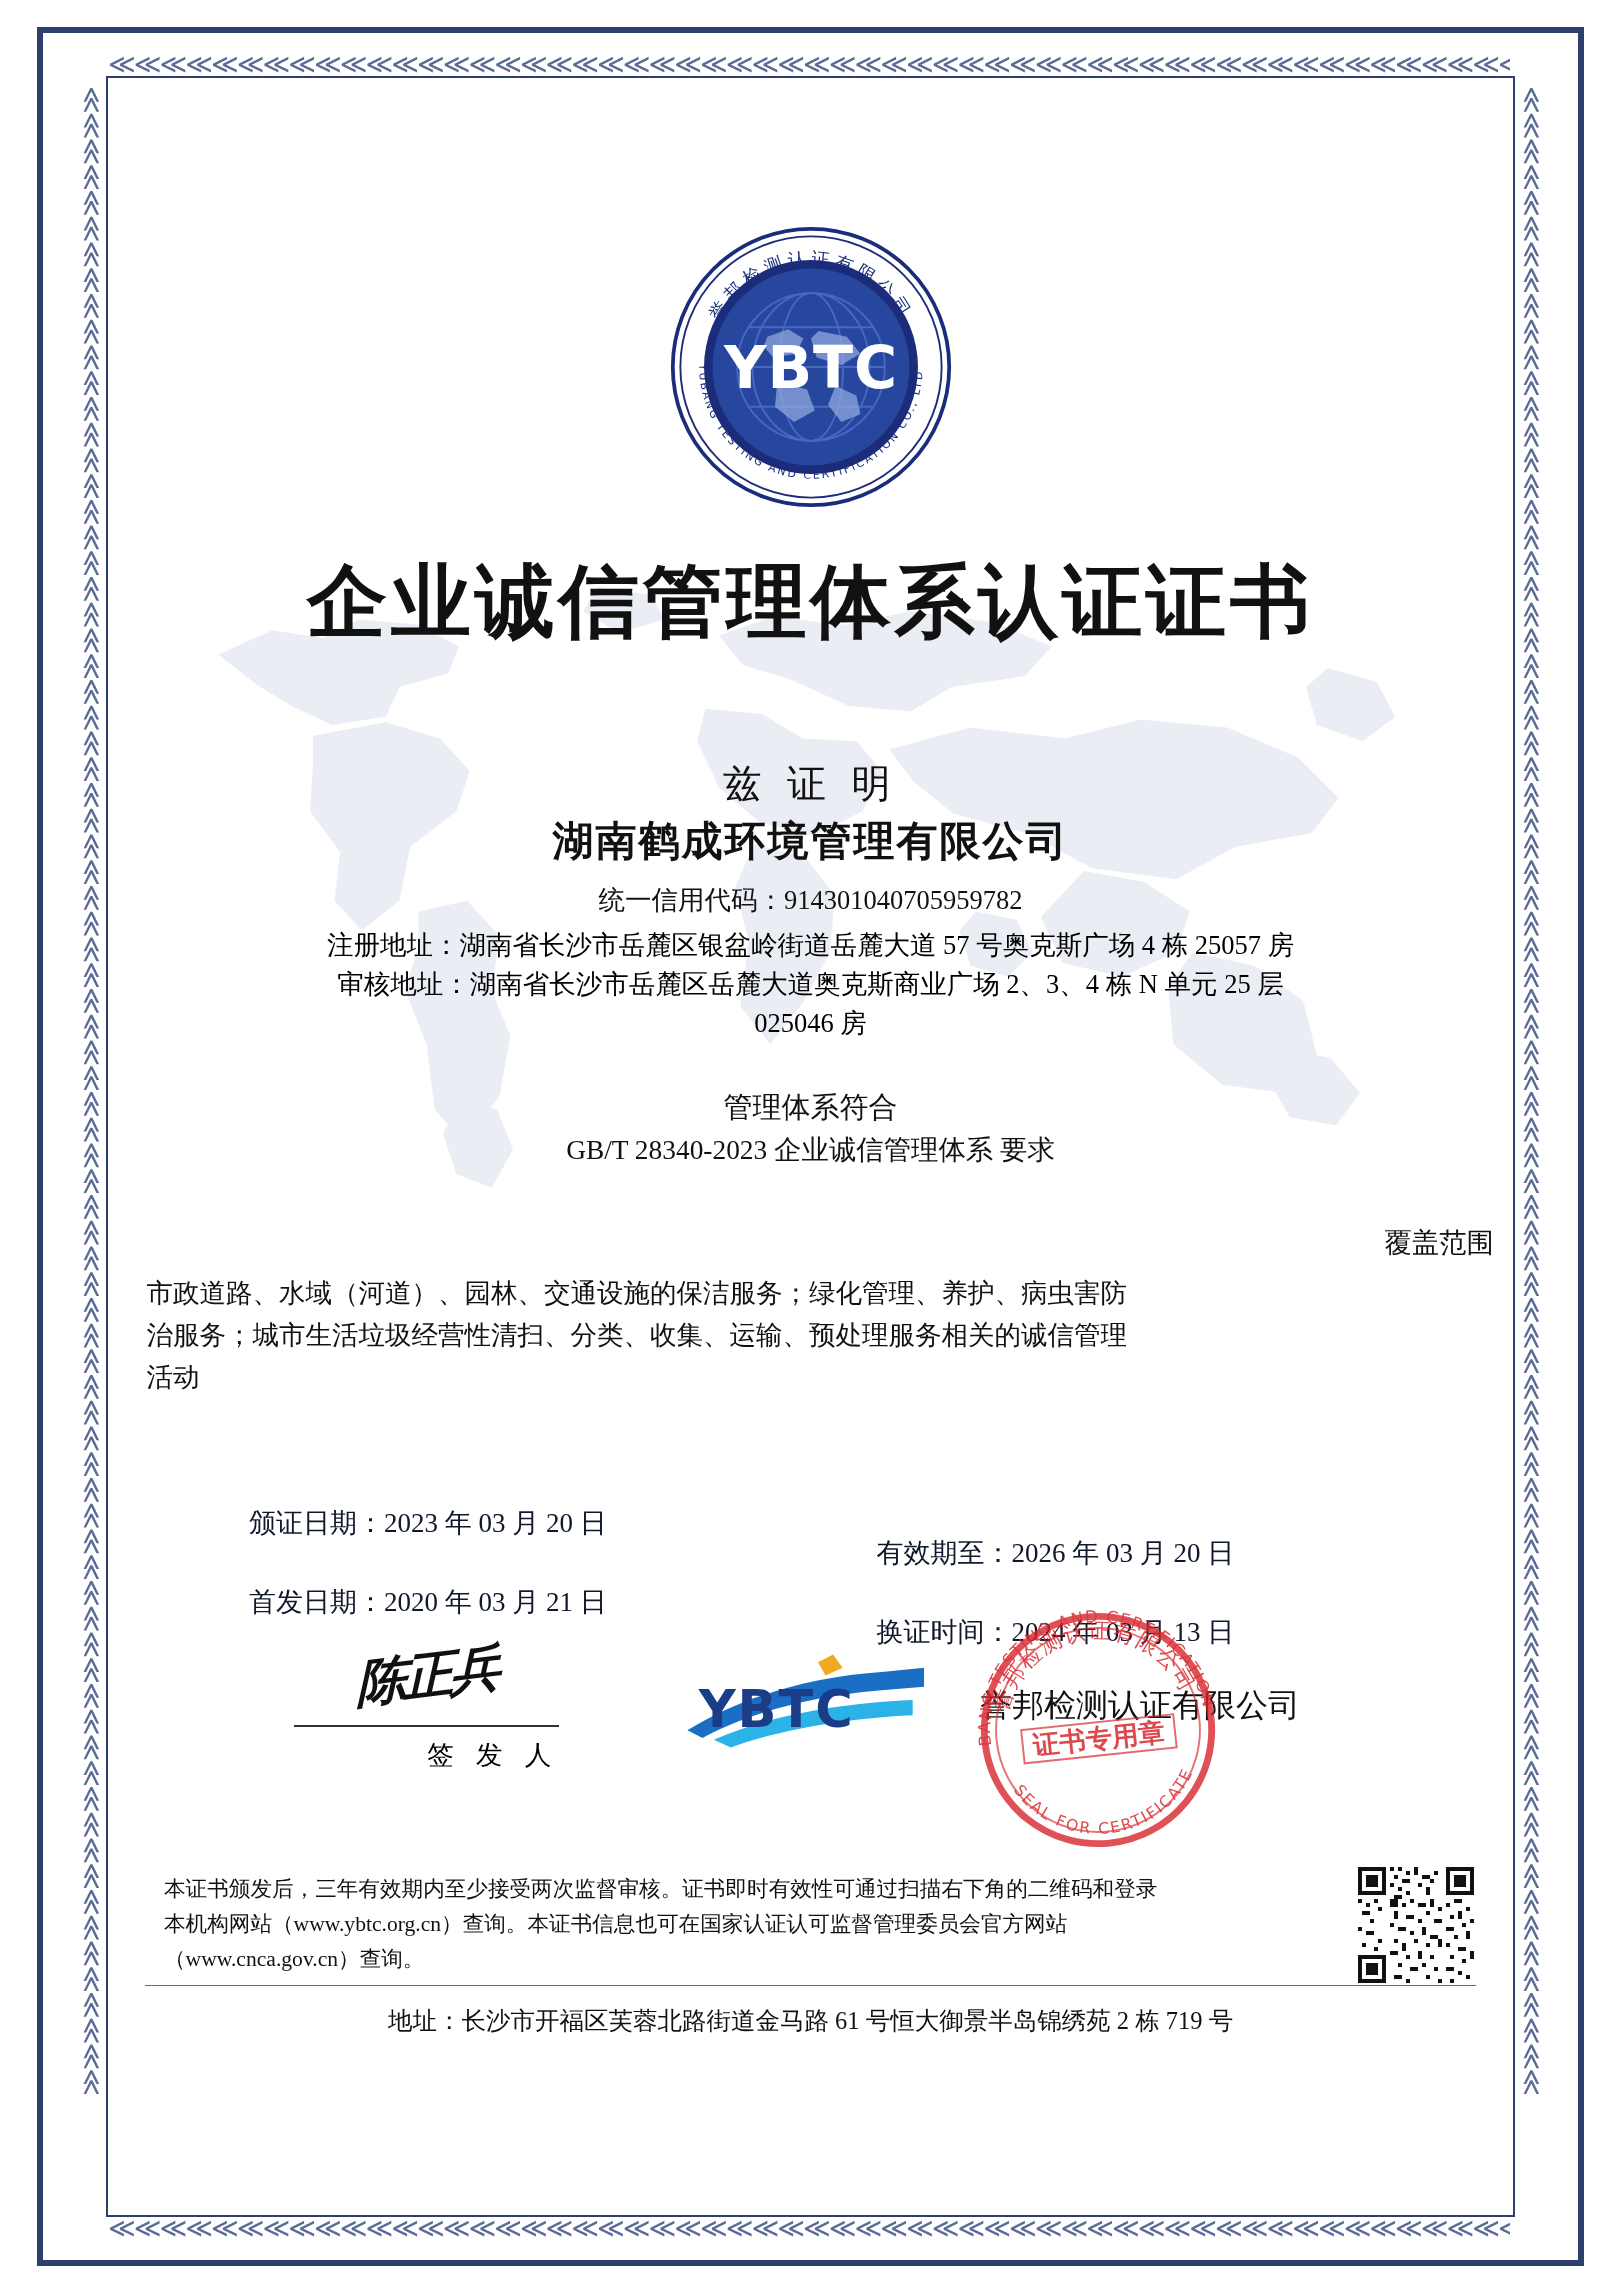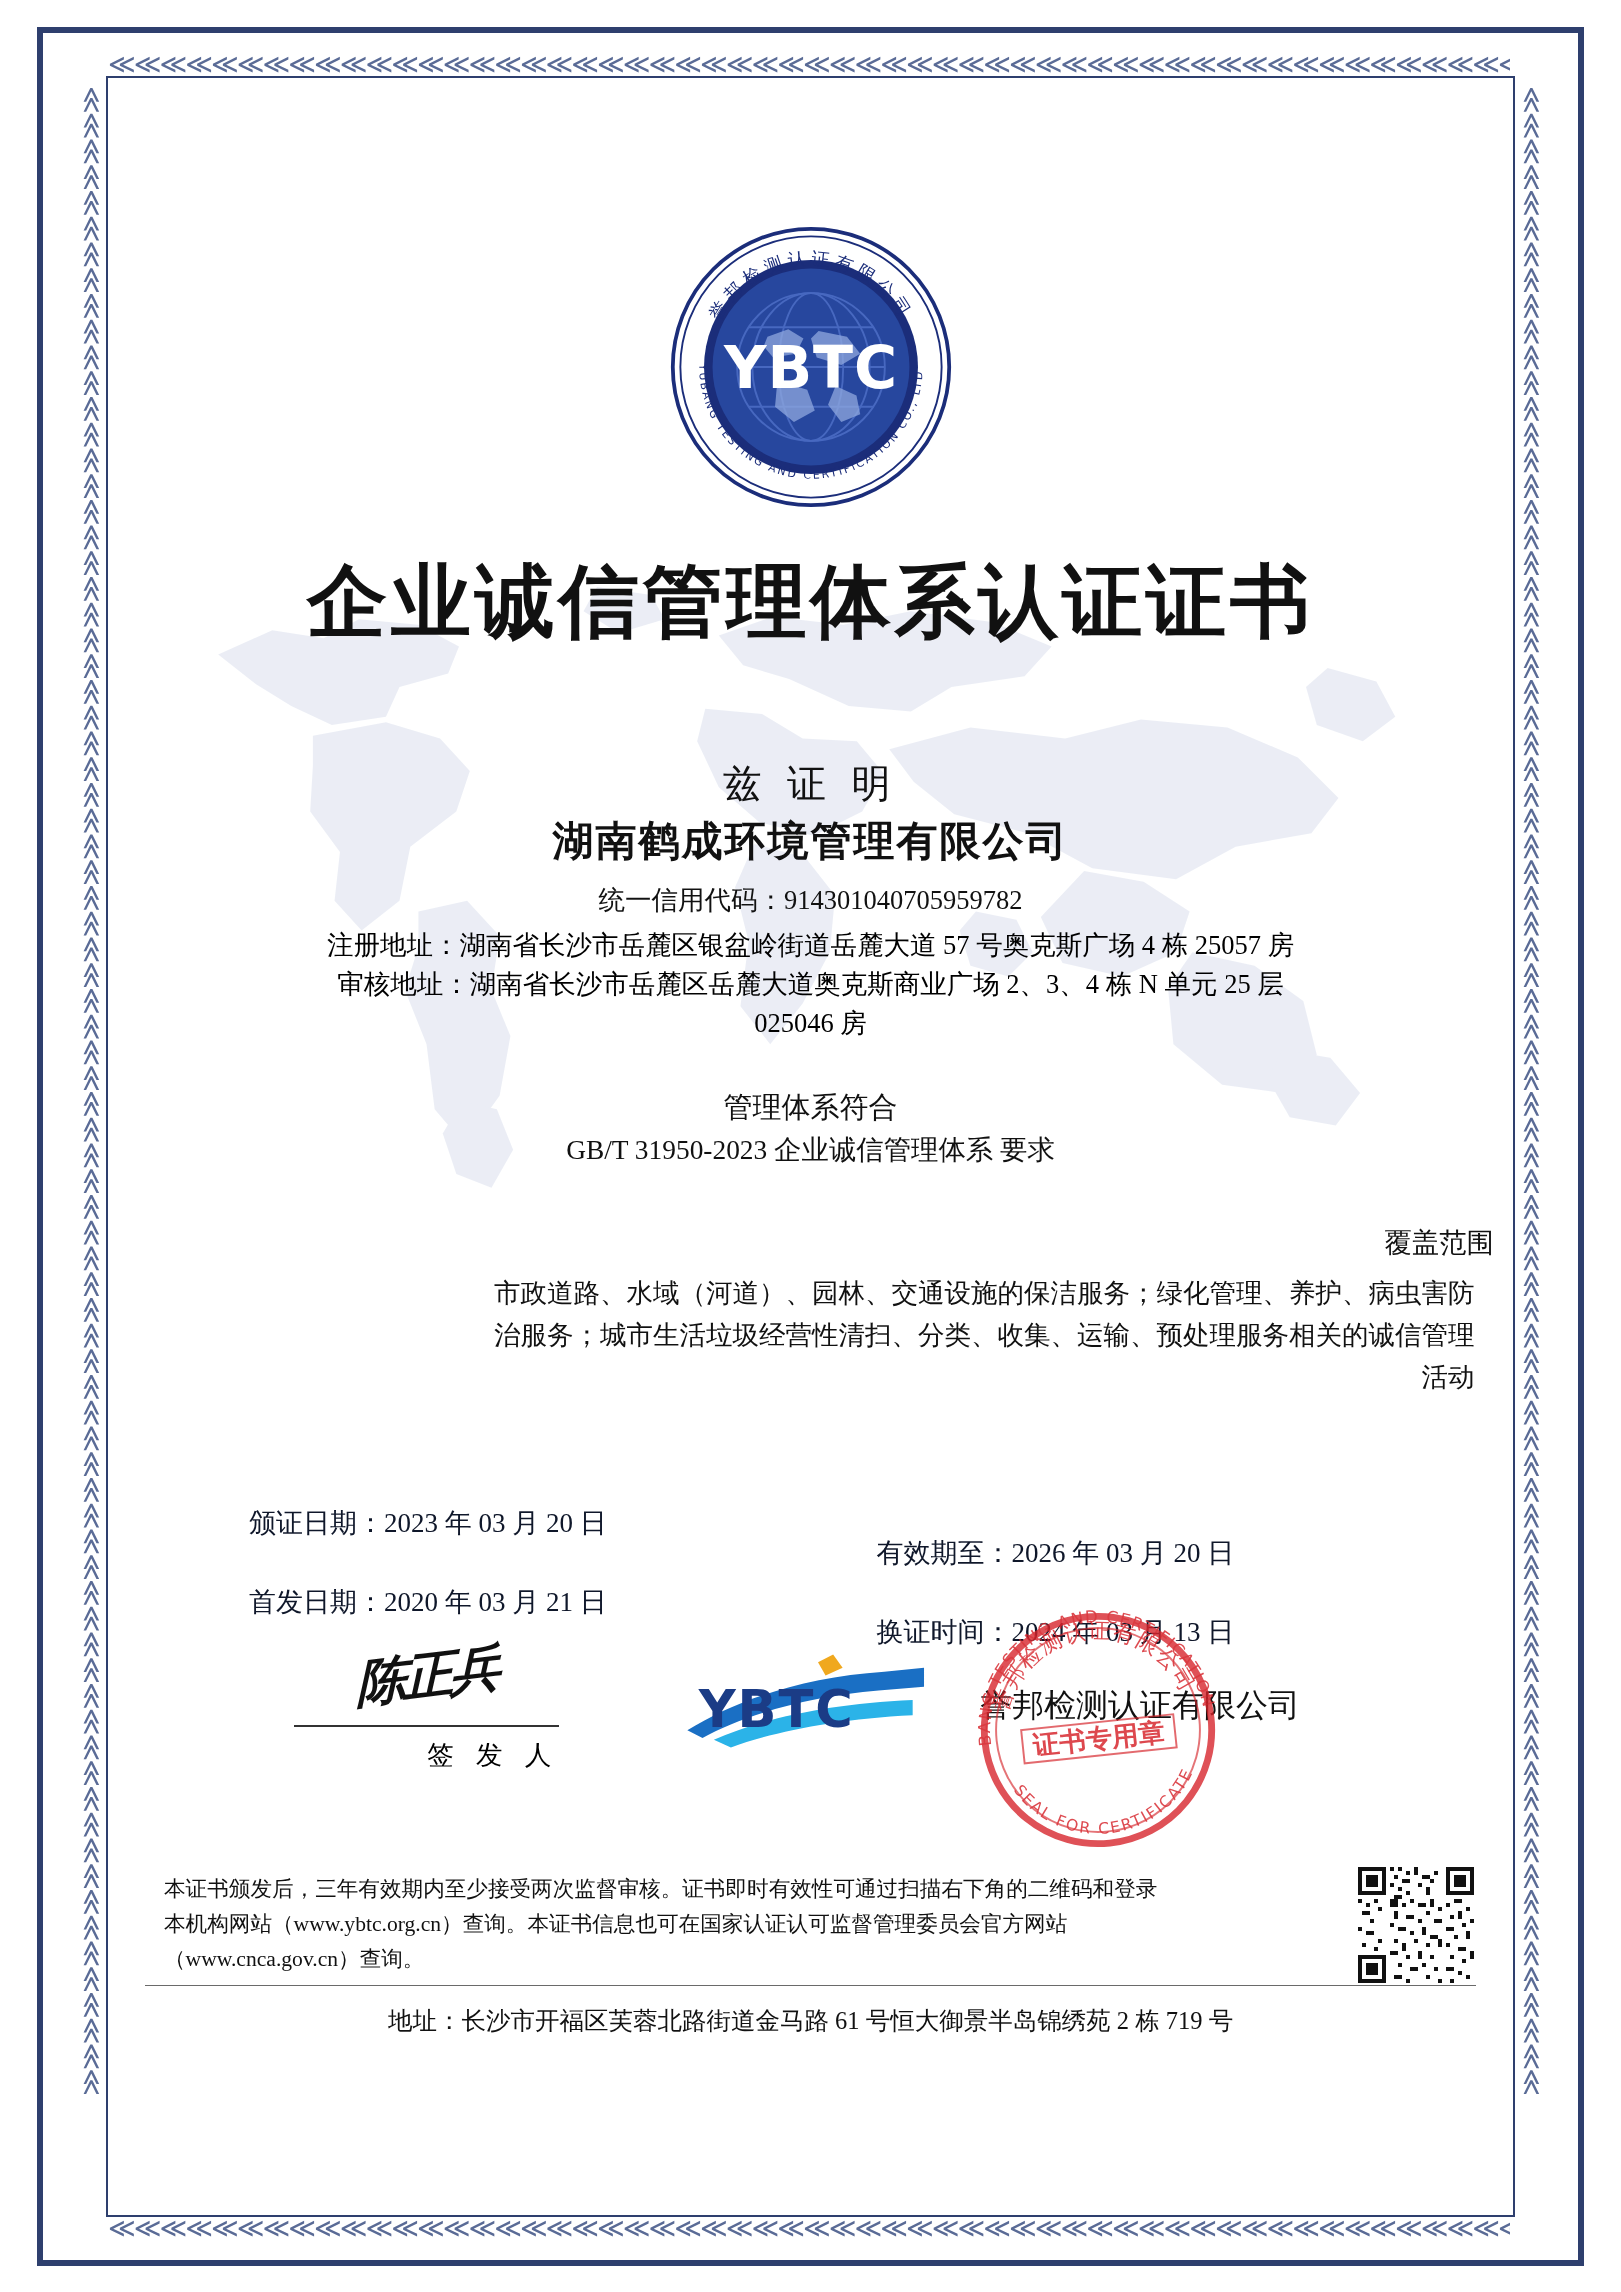--- a/index.html
+++ b/index.html
@@ -183,21 +183,21 @@
     left: 0; right: 0;
     top: 1127px;
     text-align: right;
     font-size: 27.4px;
     color: #111;
   }
   .scope-body {
     position: absolute;
     left: 19.6px; right: 19.6px;
     top: 1174px;
-    text-align: right;
+    text-align: left;
     font-size: 26.5px;
     line-height: 42px;
     color: #111;
   }
 
   
   .dates {
     position: absolute;
     left: 93px;
     right: 93px;
@@ -392,21 +392,21 @@
     <div class="company">湖南鹤成环境管理有限公司</div>
     <div class="credit-code">统一信用代码：914301040705959782</div>
 
     <div class="addr-block">
       <div>注册地址：湖南省长沙市岳麓区银盆岭街道岳麓大道 57 号奥克斯广场 4 栋 25057 房</div>
       <div>审核地址：湖南省长沙市岳麓区岳麓大道奥克斯商业广场 2、3、4 栋 N 单元 25 层</div>
       <div>025046 房</div>
     </div>
 
     <div class="sys-head">管理体系符合</div>
-    <div class="sys-std">GB/T 31950-2023 企业诚信管理体系 要求</div>
+    <div class="sys-std">GB/T 28340-2023 企业诚信管理体系 要求</div>
 
     <div class="scope-head">覆盖范围</div>
     <div class="scope-body">
       <div>市政道路、水域（河道）、园林、交通设施的保洁服务；绿化管理、养护、病虫害防</div>
       <div>治服务；城市生活垃圾经营性清扫、分类、收集、运输、预处理服务相关的诚信管理</div>
       <div>活动</div>
     </div>
 
     <div class="dates">
       <div class="row">

